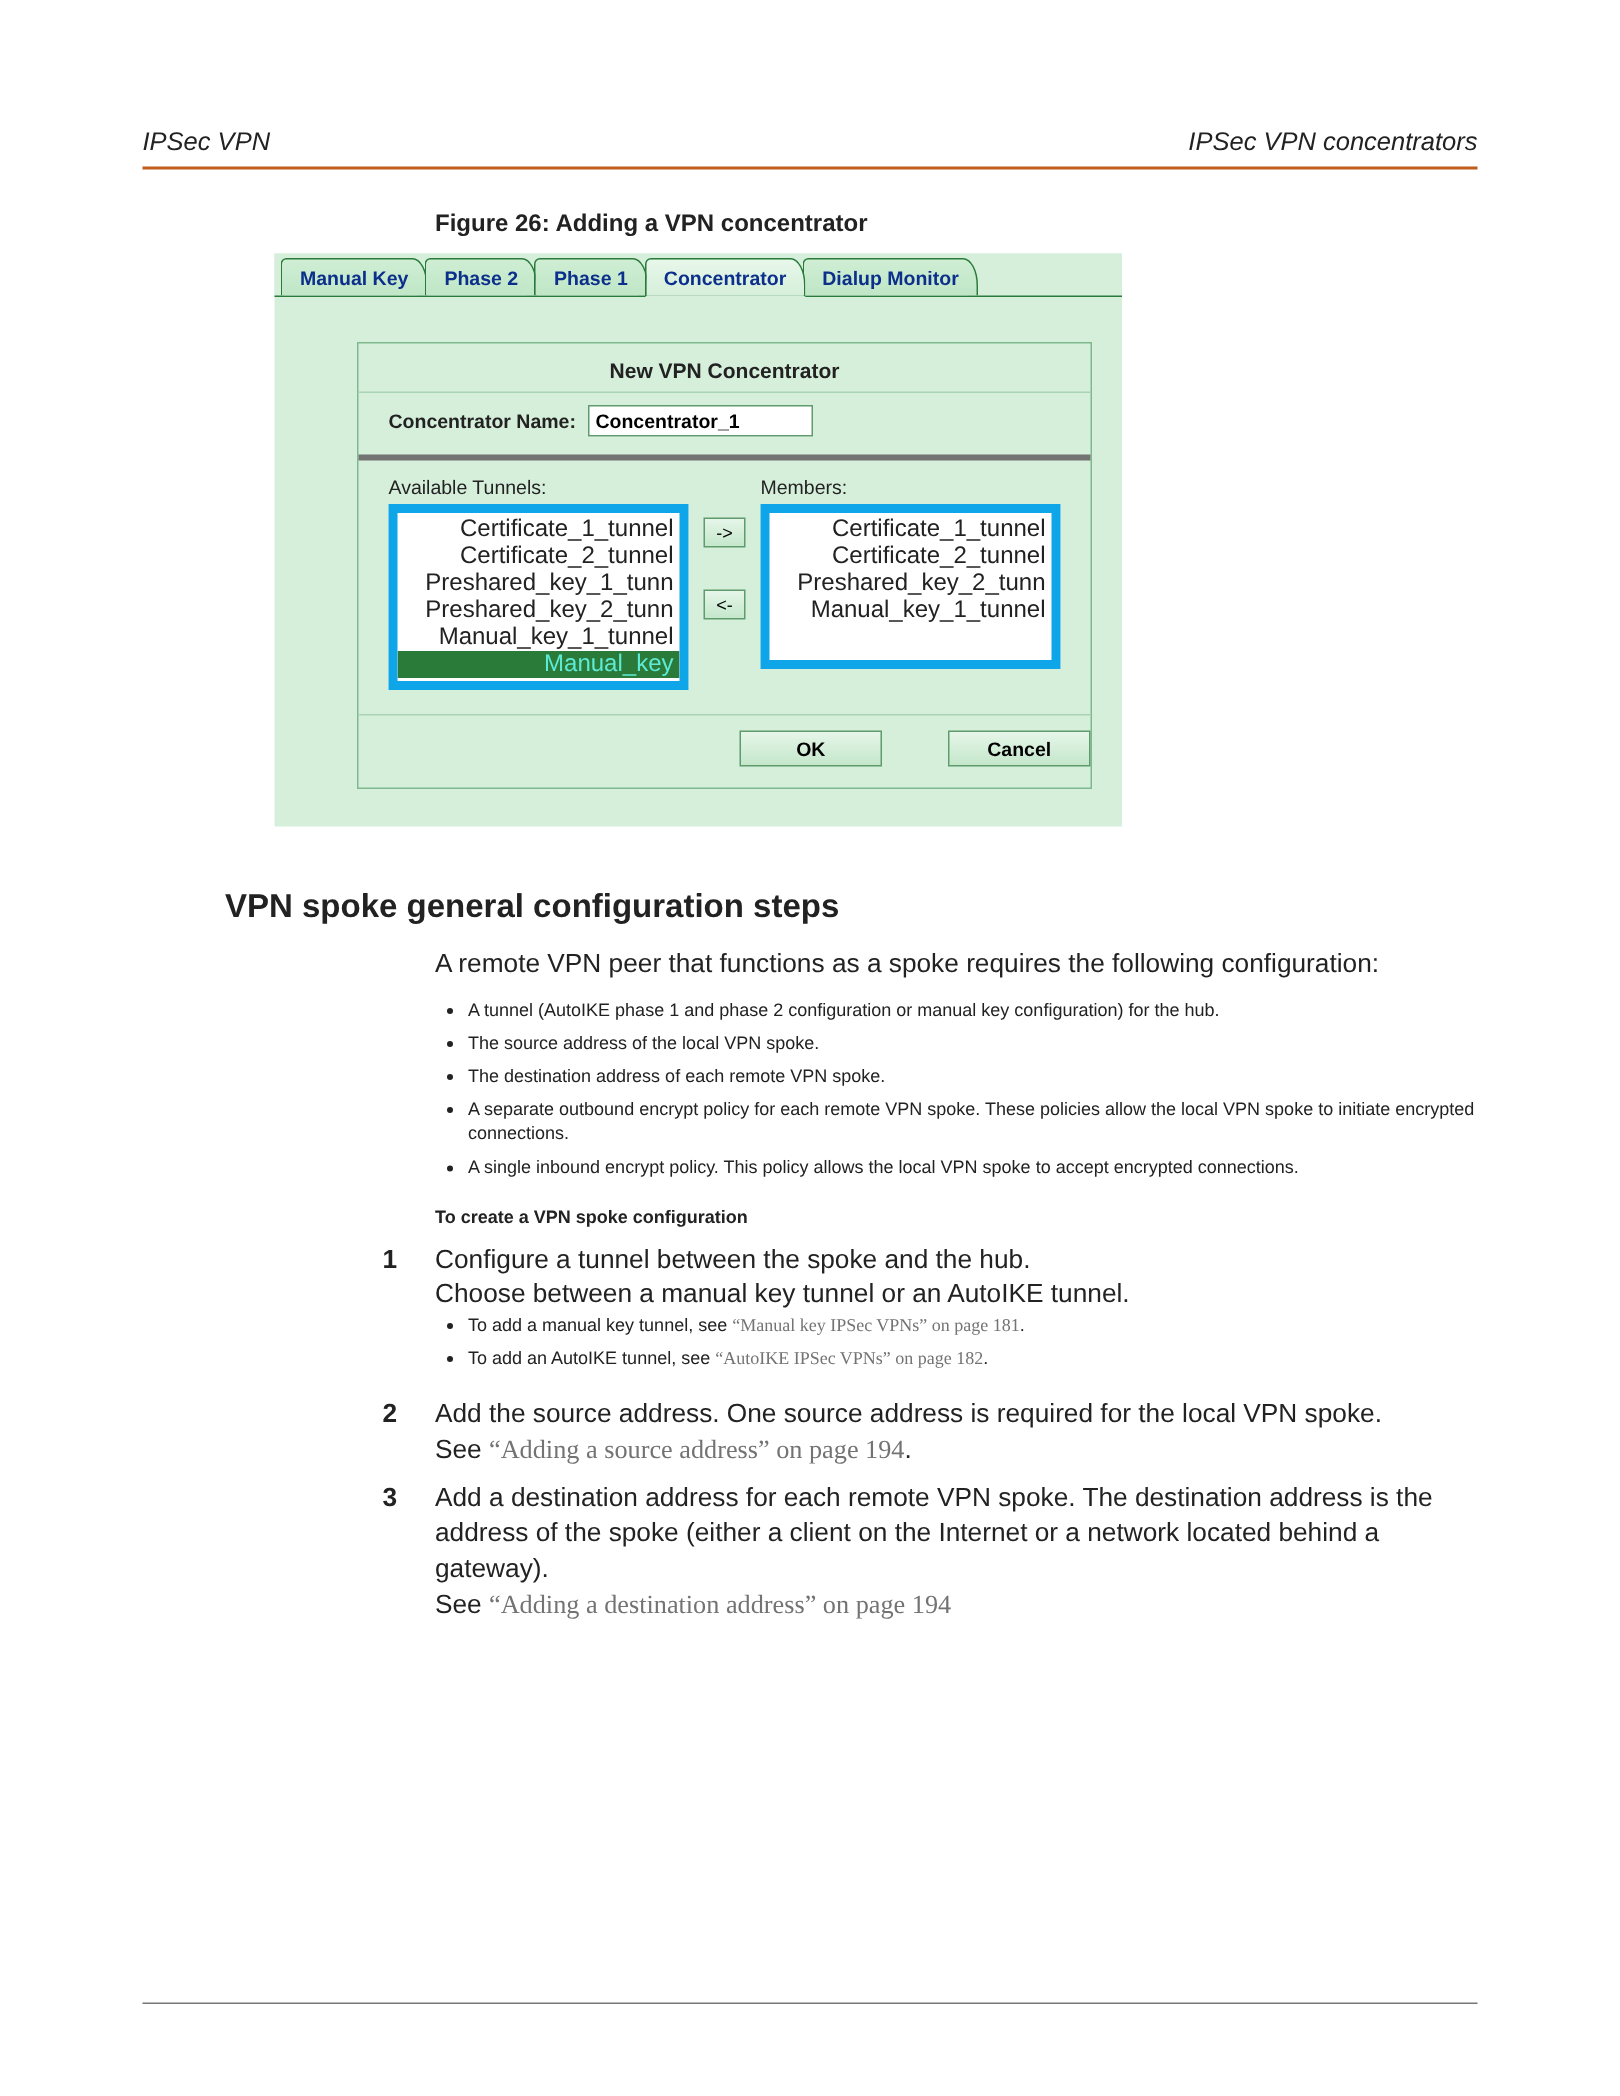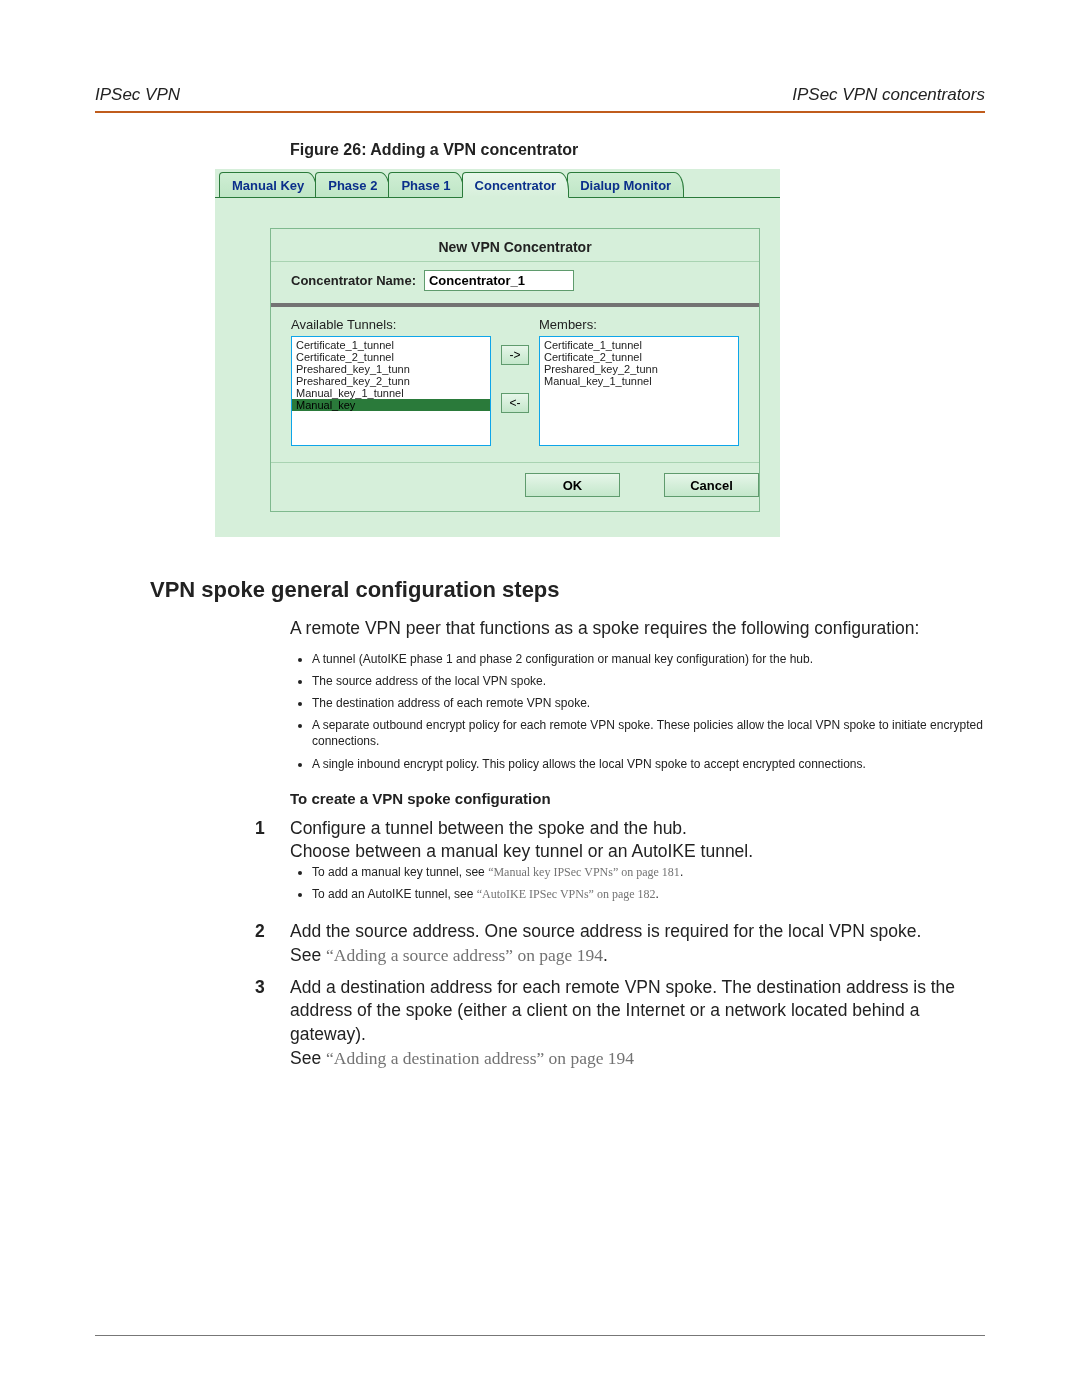--- a/index.html
+++ b/index.html
@@ -32,21 +32,21 @@
   .fig-caption {
     font-weight: bold;
     font-size: 16px;
     margin-left: 195px;
     margin-bottom: 10px;
   }
 
   
   .screenshot {
     width: 565px;
-    margin-left: 120px;
+    margin-left: 88px;
     background: #d6efda;
     box-sizing: border-box;
     padding-bottom: 25px;
   }
   .tabrow {
     display: flex;
     align-items: flex-end;
     height: 28px;
     padding-left: 4px;
     border-bottom: 1px solid #2a7a3a;
@@ -104,30 +104,31 @@
   }
   .dual-list {
     display: flex;
     padding: 10px 20px 16px 20px;
     gap: 10px;
     align-items: flex-start;
   }
   .list-col { flex: 1; font-size: 13px; }
   .list-col .lbl { margin-bottom: 4px; }
   .listbox {
-    border: 1px solid #0ea5e9;
+    border: 6px solid #0ea5e9;
     background: #fff;
     min-height: 110px;
-    font-size: 11px;
+    font-size: 16px;
     padding: 2px 0;
     box-sizing: border-box;
     overflow: hidden;
+    text-align: right;
   }
   .listbox .opt { padding: 0 4px; white-space: nowrap; }
-  .listbox .opt.sel { background: #2a7a3a; color: #000000; }
+  .listbox .opt.sel { background: #2a7a3a; color: #5eead4; }
   .arrow-col {
     display: flex;
     flex-direction: column;
     gap: 28px;
     padding-top: 28px;
   }
   .arrow-btn {
     width: 28px; height: 20px;
     font-size: 12px;
     border: 1px solid #5f9b6d;
@@ -163,21 +164,21 @@
   }
   ul.bullets {
     margin: 0 0 10px 195px;
     padding-left: 22px;
     font-size: 12px;
     line-height: 1.35;
   }
   ul.bullets li { margin-bottom: 6px; }
   ul.bullets.inner { margin-left: 0; }
   .subhead {
-    font-size: 15px;
+    font-size: 12px;
     font-weight: bold;
     margin: 18px 0 10px 195px;
   }
   .numstep {
     display: flex;
     font-size: 17.5px;
     line-height: 1.35;
     margin: 0 0 8px 160px;
   }
   .numstep .n { width: 35px; font-weight: bold; }

